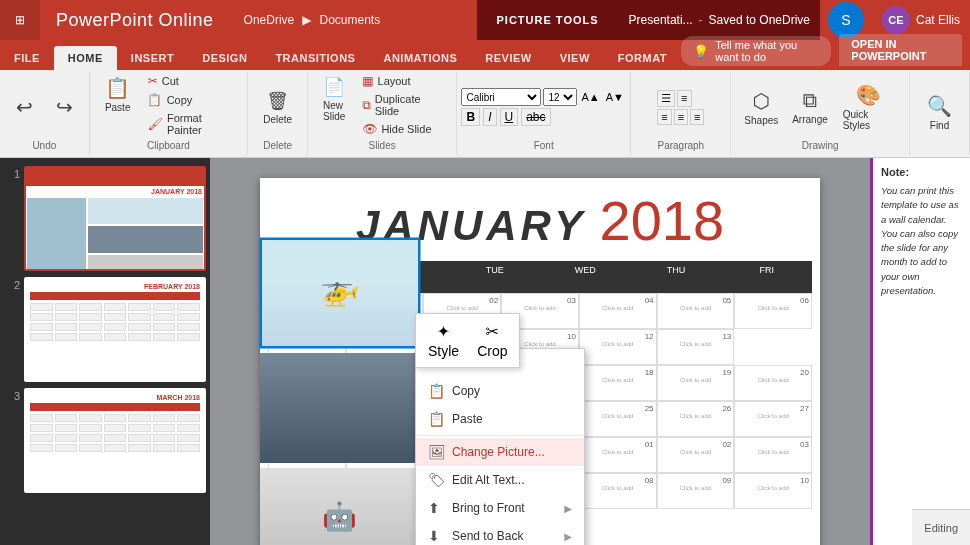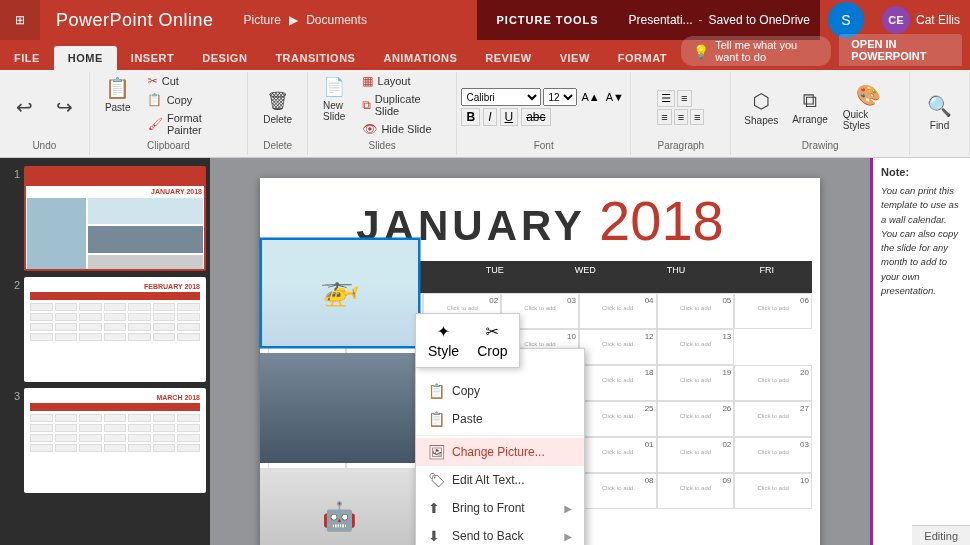--- a/index.html
+++ b/index.html
@@ -283,20 +283,21 @@
     #slide-canvas-header {
       text-align: center;
       padding: 10px 0 6px;
     }
     #slide-title-month {
       font-size: 42px;
       font-weight: 800;
       color: #333;
       letter-spacing: 4px;
       font-family: Arial Black, sans-serif;
+      font-style: italic;
     }
     #slide-title-year {
       font-size: 56px;
       font-weight: 300;
       color: #c0392b;
       margin-left: 10px;
     }
 
     
     #cal-grid {
@@ -433,21 +434,21 @@
       line-height: 1.5;
       color: #333;
       font-style: italic;
     }
 
     
     #status-bar {
       position: absolute;
       bottom: 0;
       right: 0;
-      height: 20px;
+      height: 36px;
       background: #f0f0f0;
       display: flex;
       align-items: center;
       padding: 0 12px;
       font-size: 11px;
       color: #555;
       border-top: 1px solid #ccc;
       margin-left: 28px;
     }
 
@@ -483,21 +484,21 @@
   </style>
 </head>
 <body>
 
 <div id="title-bar">
   <div id="app-launcher">
     <span>⊞</span>
   </div>
   <span id="app-title">PowerPoint Online</span>
   <div id="breadcrumb">
-    <span>Picture</span>
+    <span>OneDrive</span>
     <span>▶</span>
     <span>Documents</span>
   </div>
   <div id="picture-tools-tab">
     <span>PICTURE TOOLS</span>
   </div>
   <div id="presentation-info">
     <span>Presentati...</span>
     <span class="sep">-</span>
     <span>Saved to OneDrive</span>

